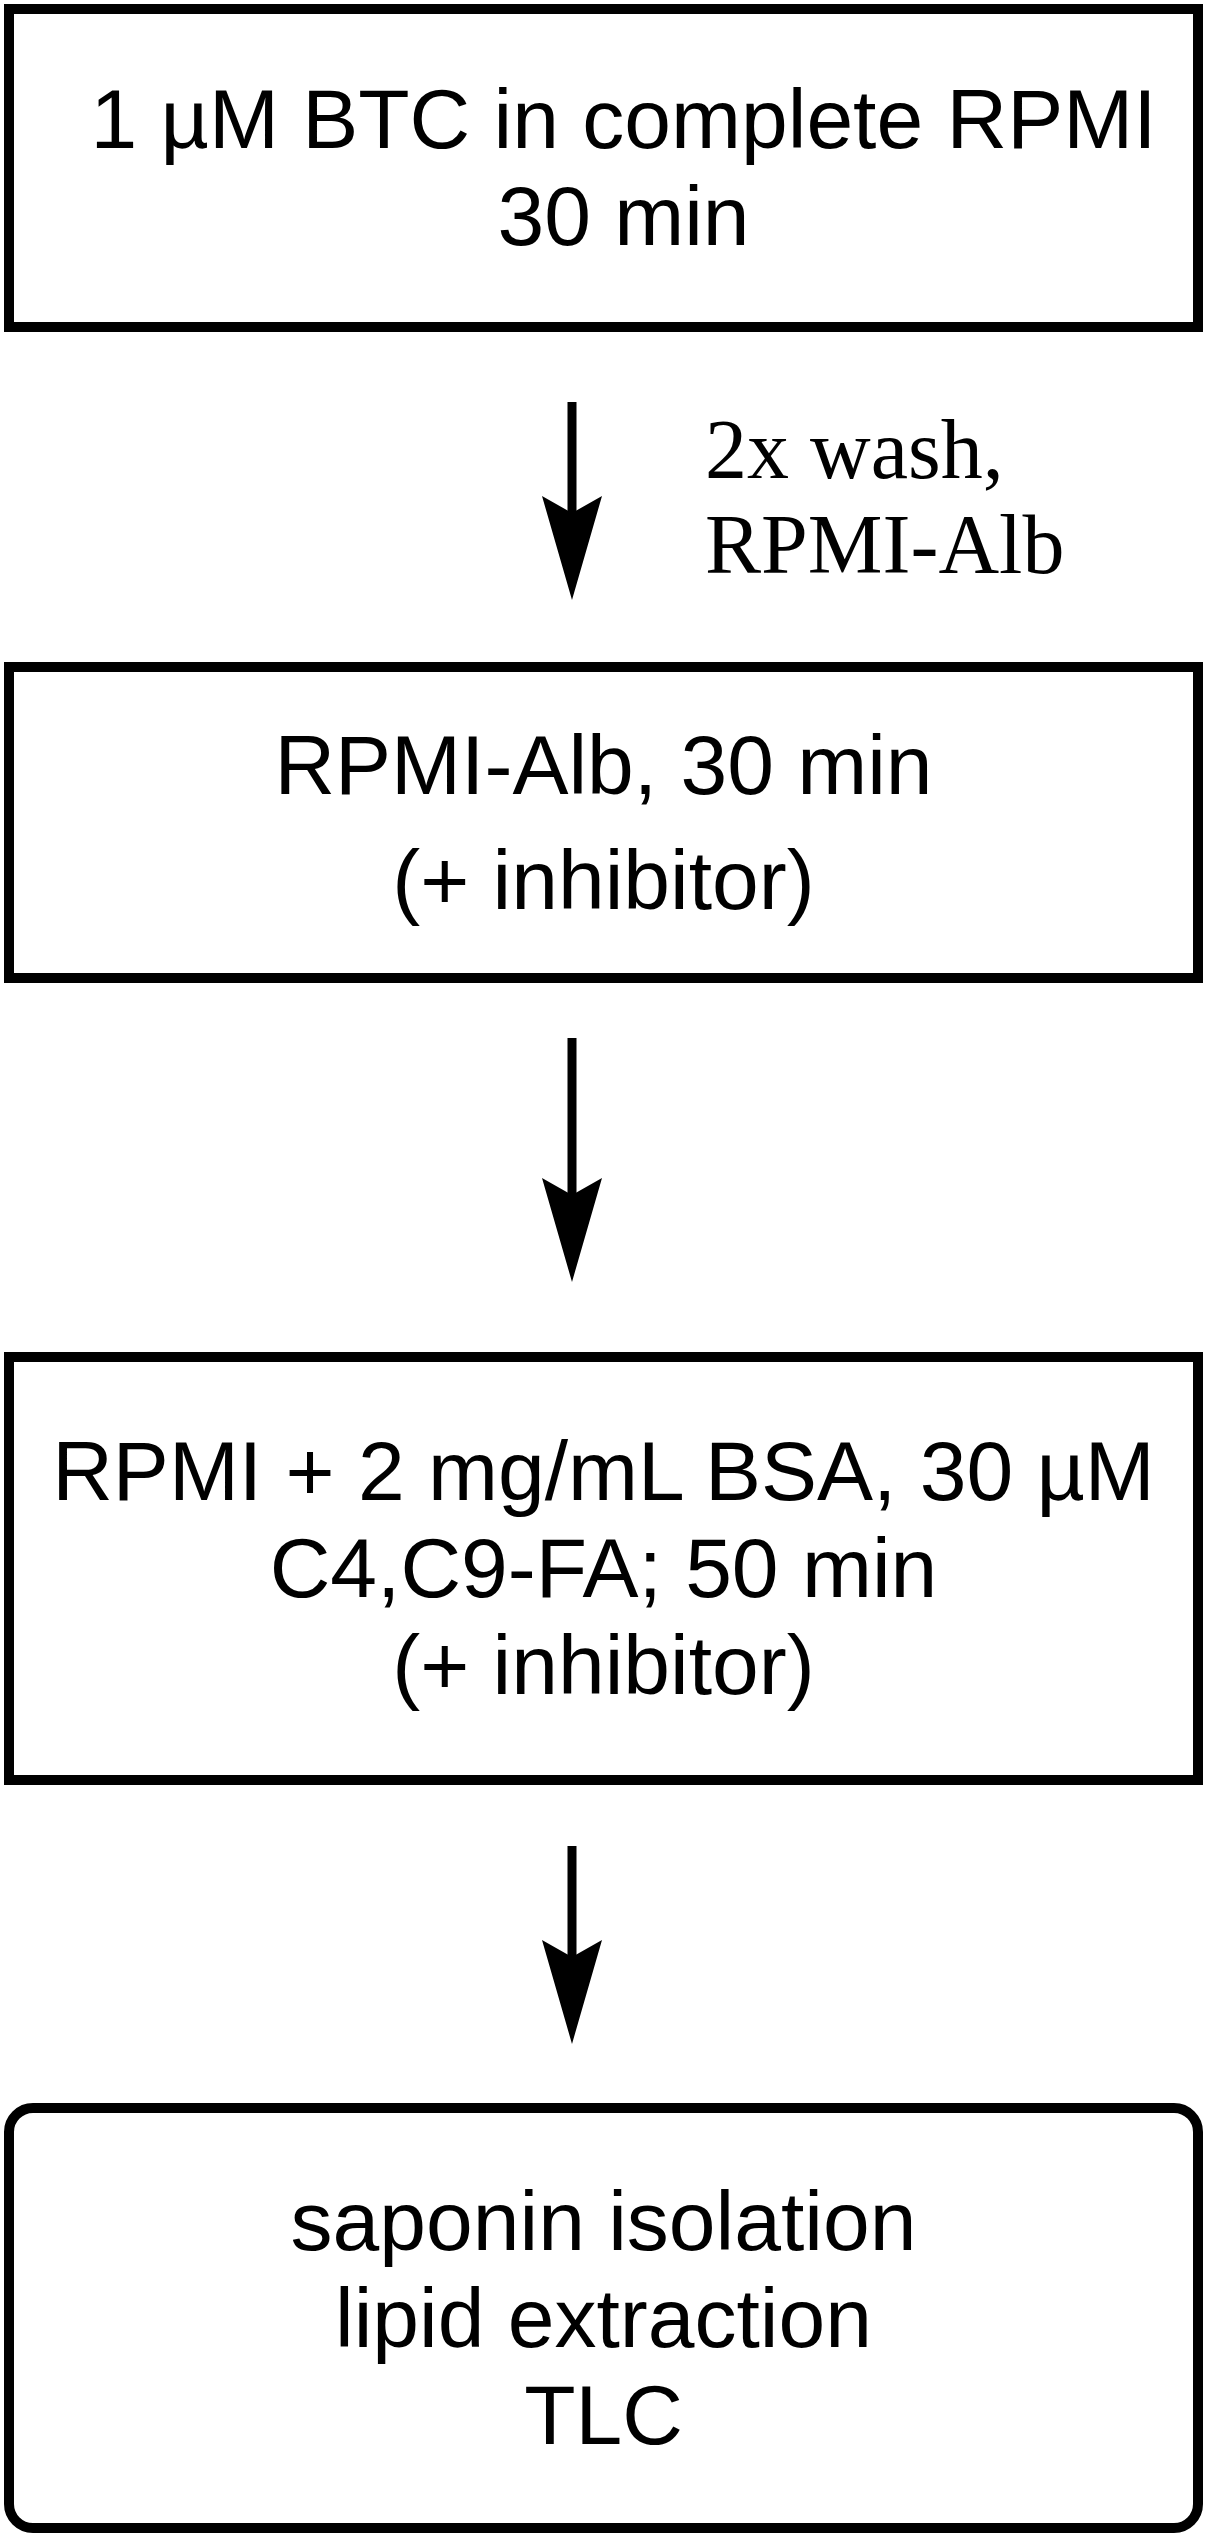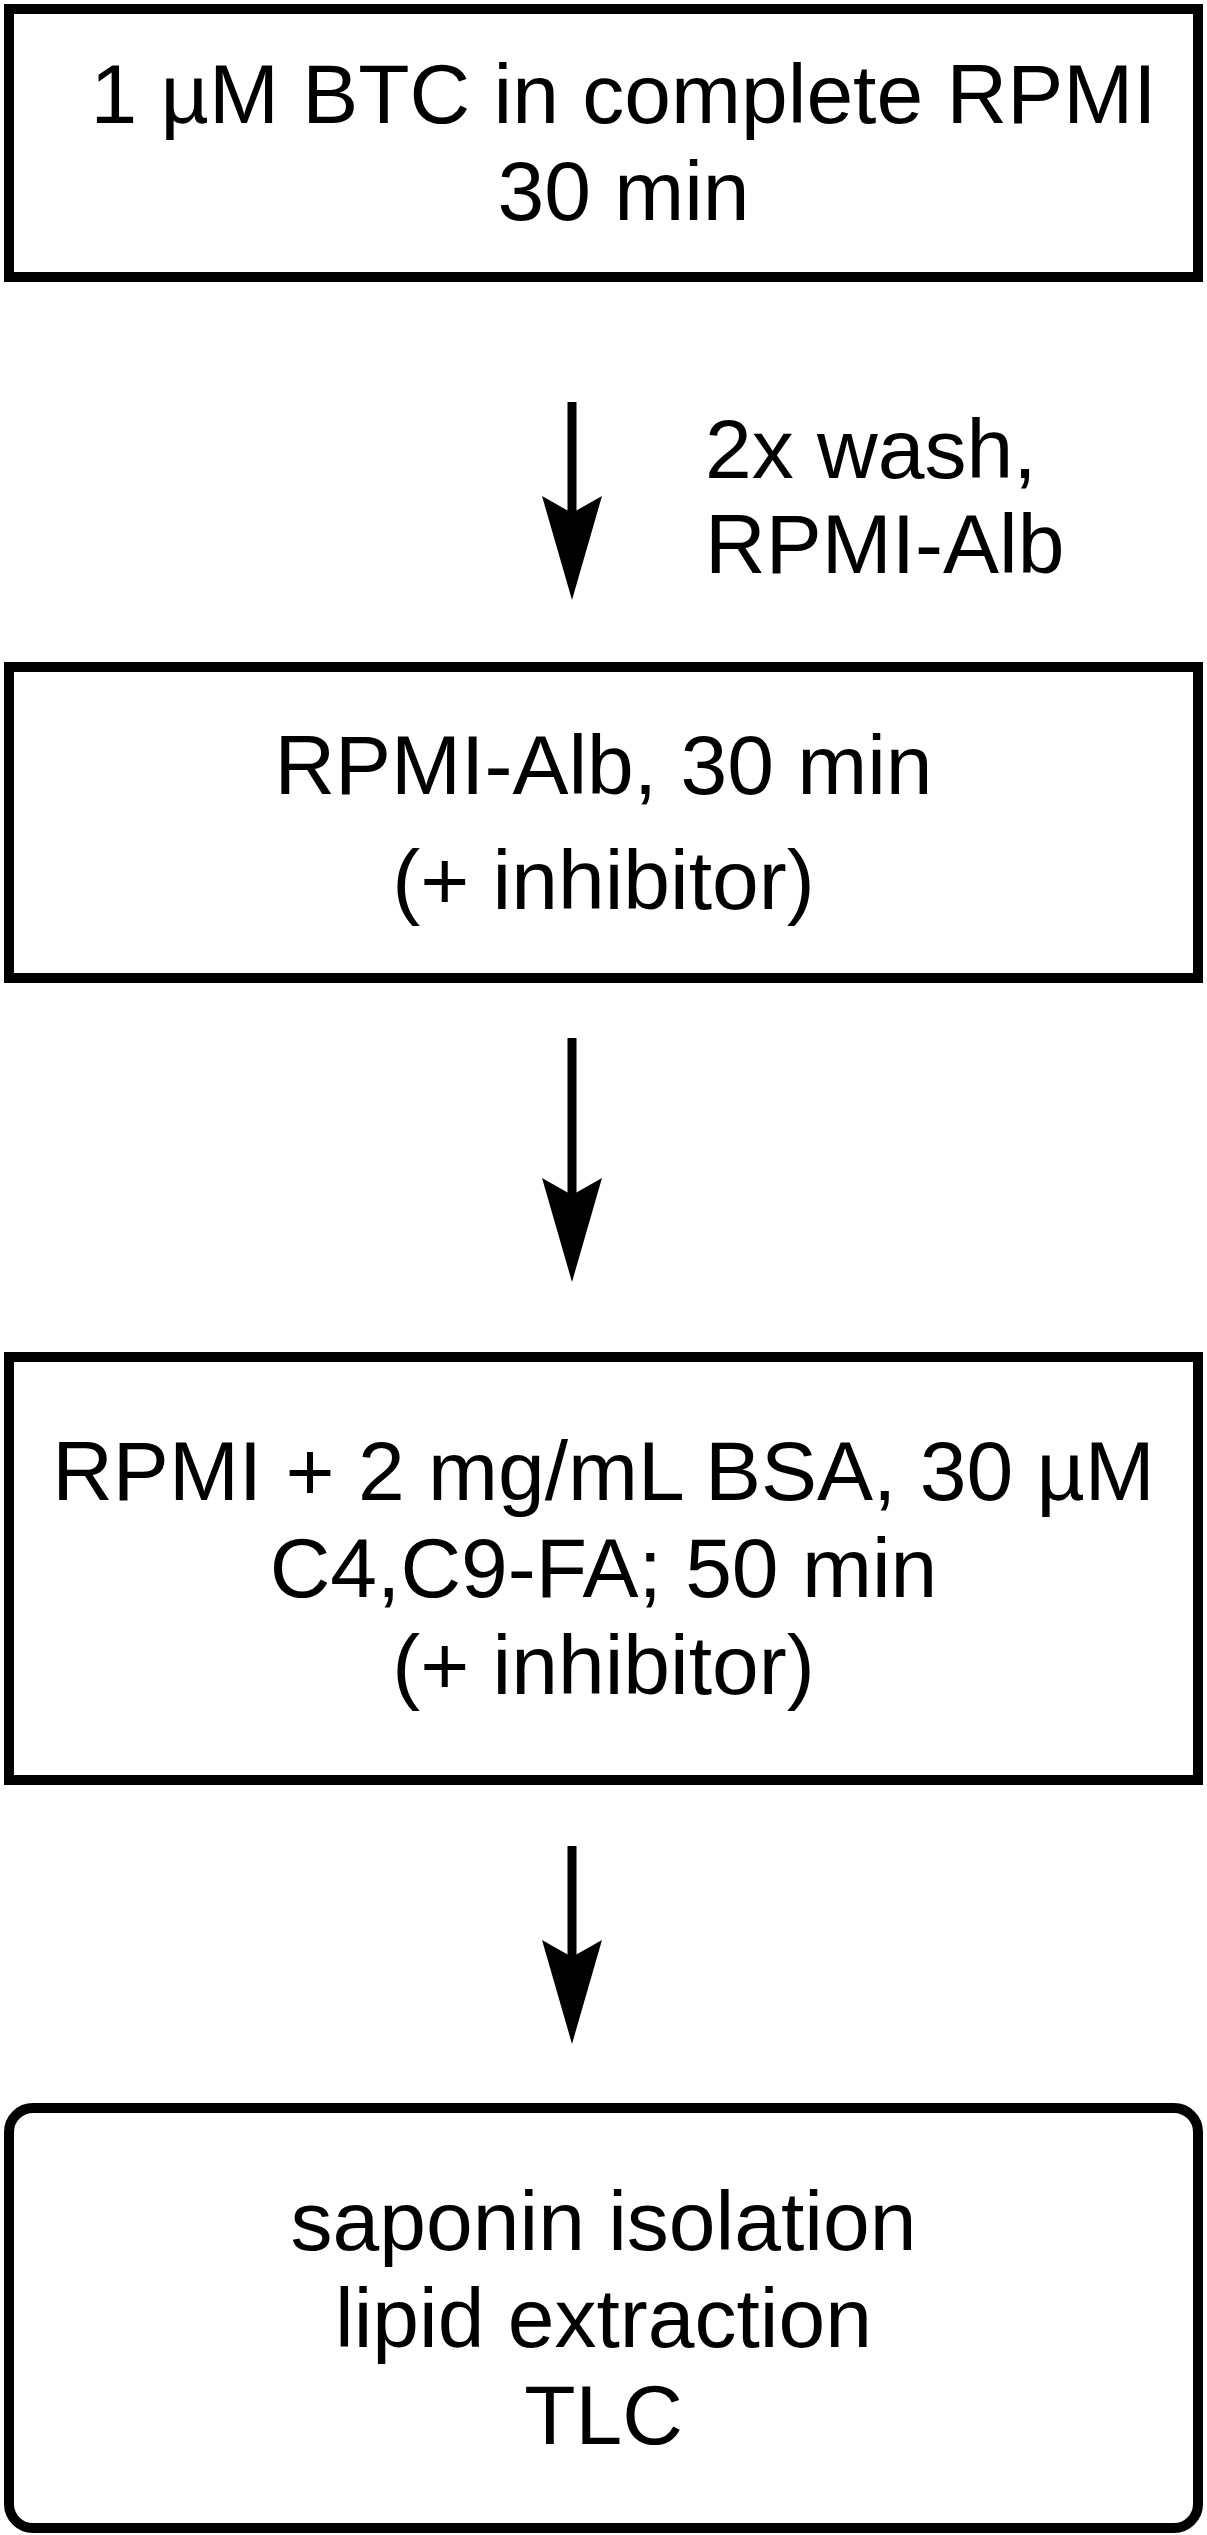--- a/index.html
+++ b/index.html
@@ -40,34 +40,35 @@
     left: 537px;
     width: 70px;
   }
   .arrow-wrap svg {
     display: block;
   }
   .arrow-label {
     position: absolute;
     left: 705px;
     text-align: left;
+    font-family: Liberation Serif, serif;
   }
   .arrow-label .label-line {
     font-size: 84px;
     line-height: 95px;
     white-space: nowrap;
     color: #000000;
   }
 </style>
 </head>
 <body>
 
 <div class="page">
 
-  <div class="box" style="top: 4px; height: 278px; padding-left: 40px;">
+  <div class="box" style="top: 4px; height: 328px; padding-left: 40px;">
     <div class="box-line">1 µM BTC in complete RPMI</div>
     <div class="box-line">30 min</div>
   </div>
 
   <div class="arrow-wrap" style="top: 402px; height: 198px;">
     <svg width="70" height="198" viewBox="0 0 70 198">
       <rect x="30.5" y="0" width="9" height="111" fill="#000000"></rect>
       <polygon points="5,94 35,111 65,94 35,198" fill="#000000"></polygon>
     </svg>
   </div>

